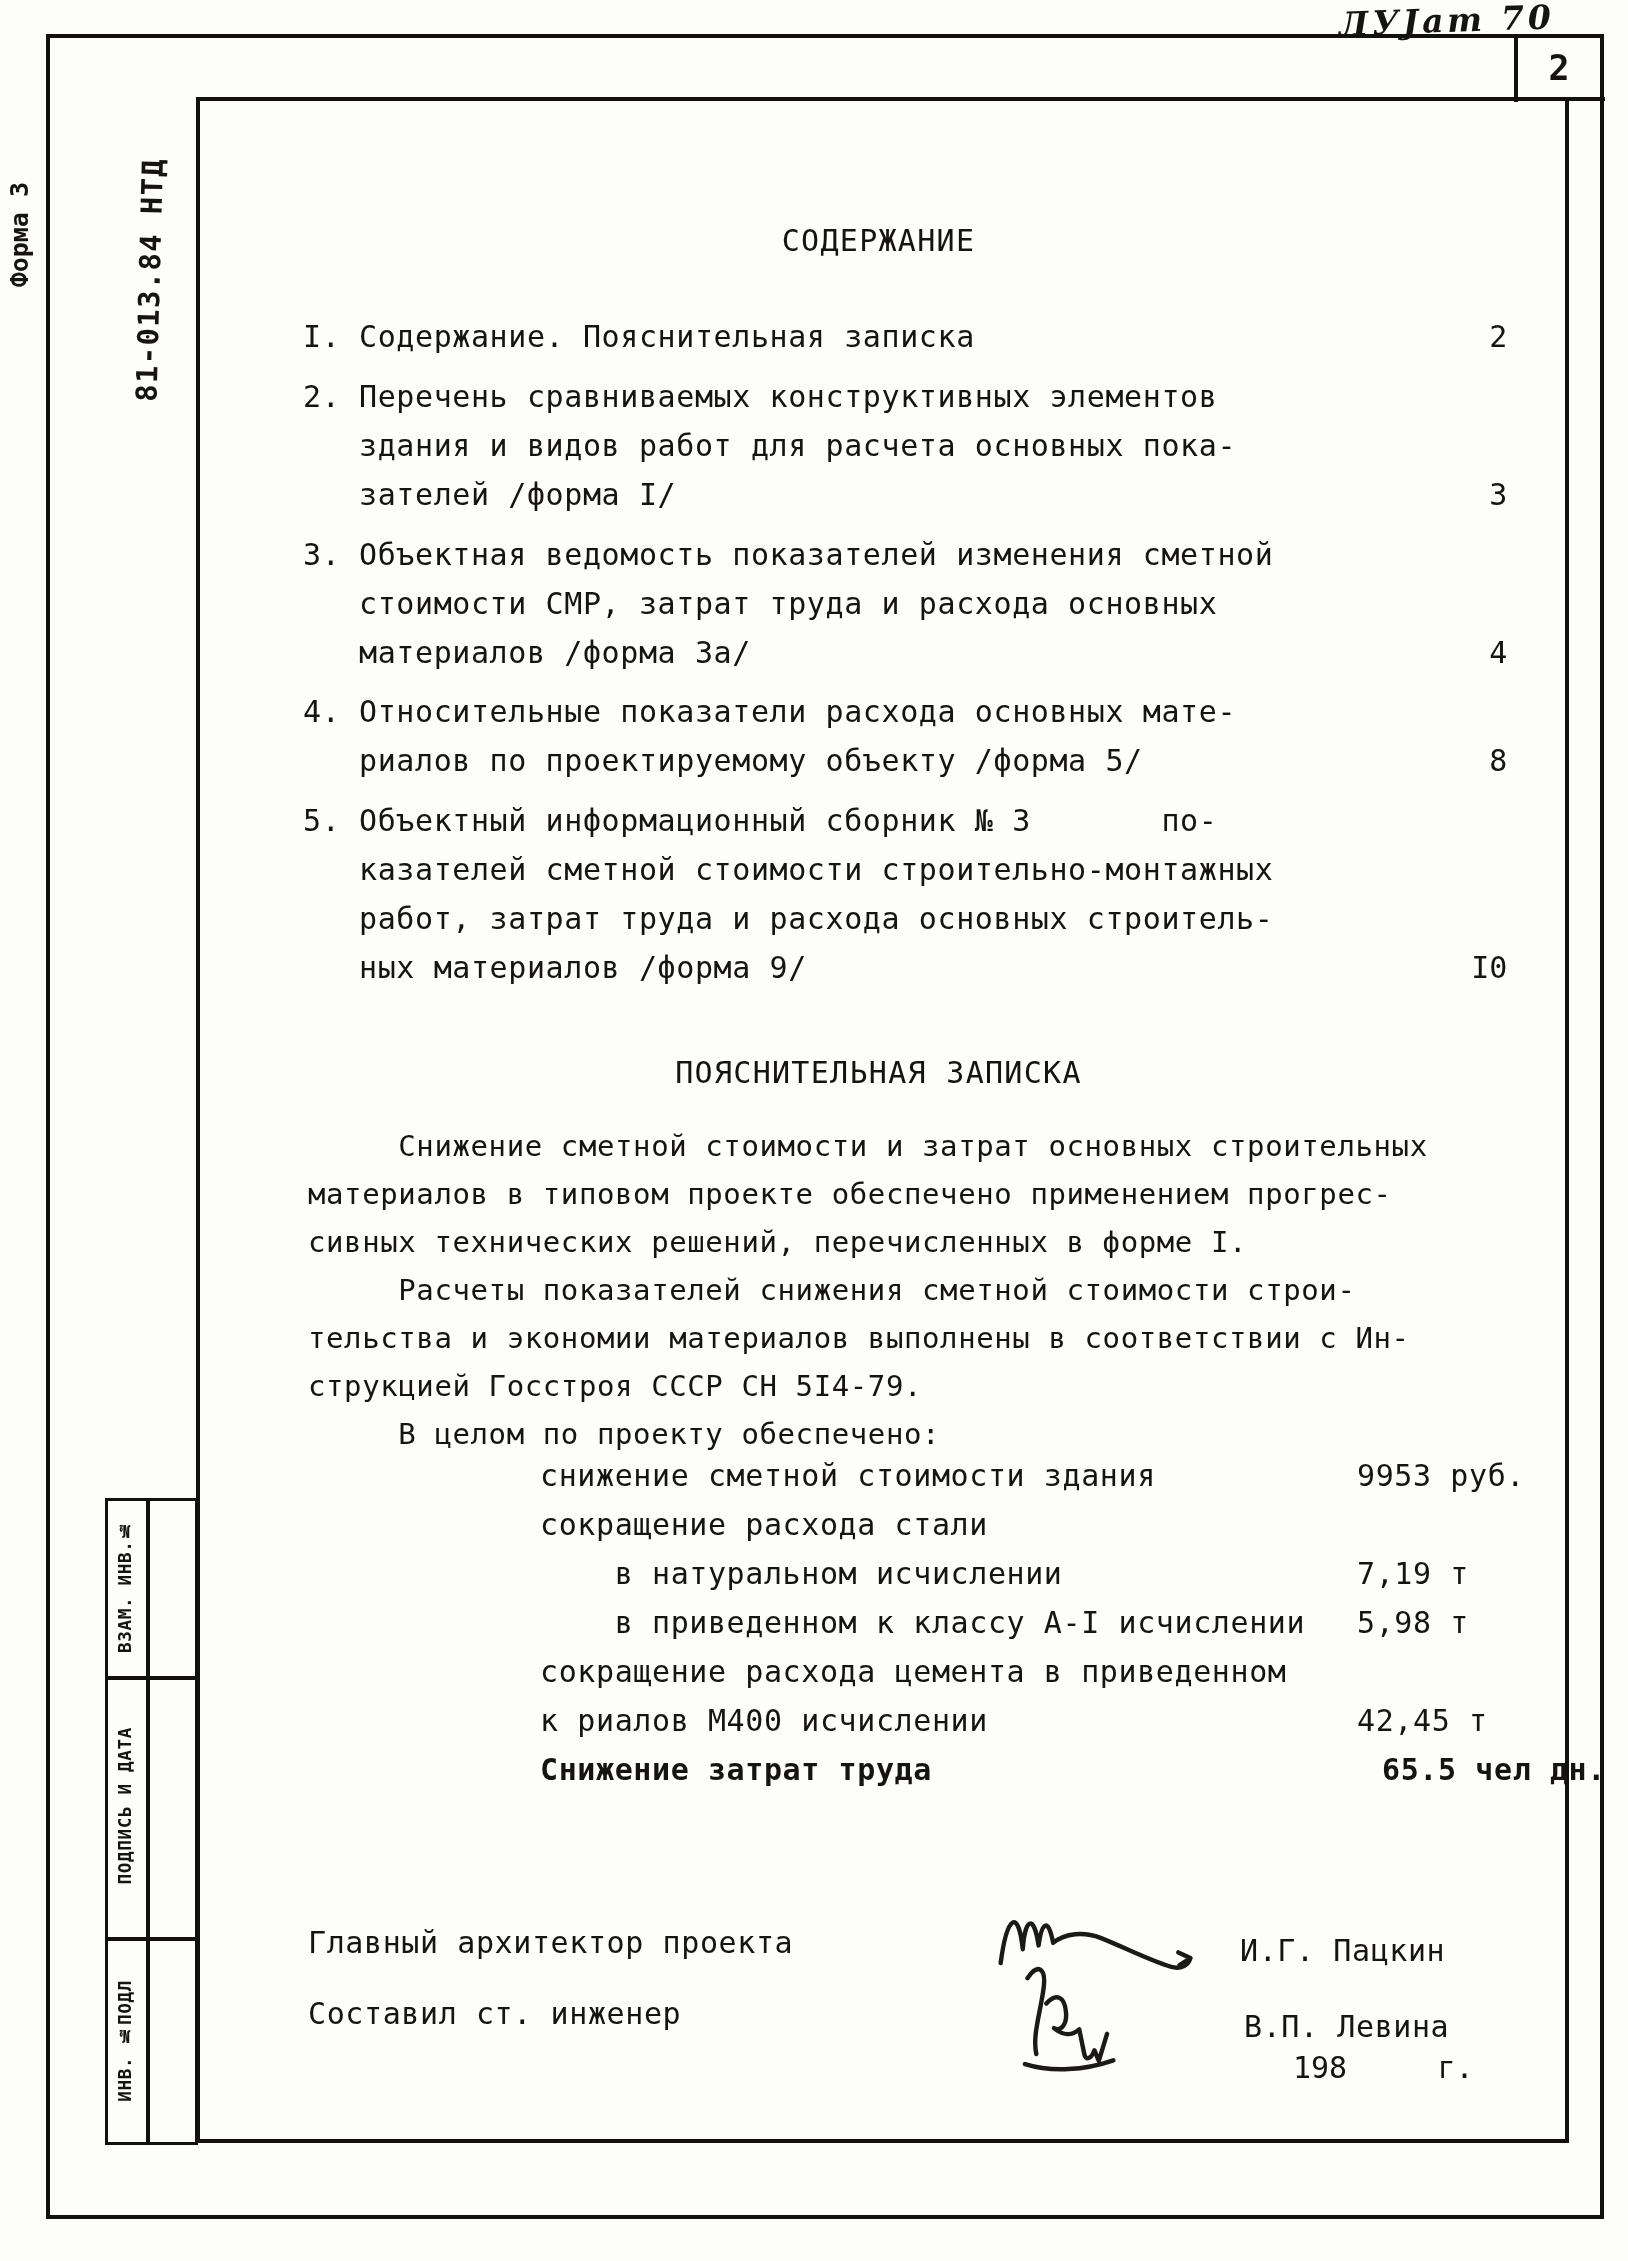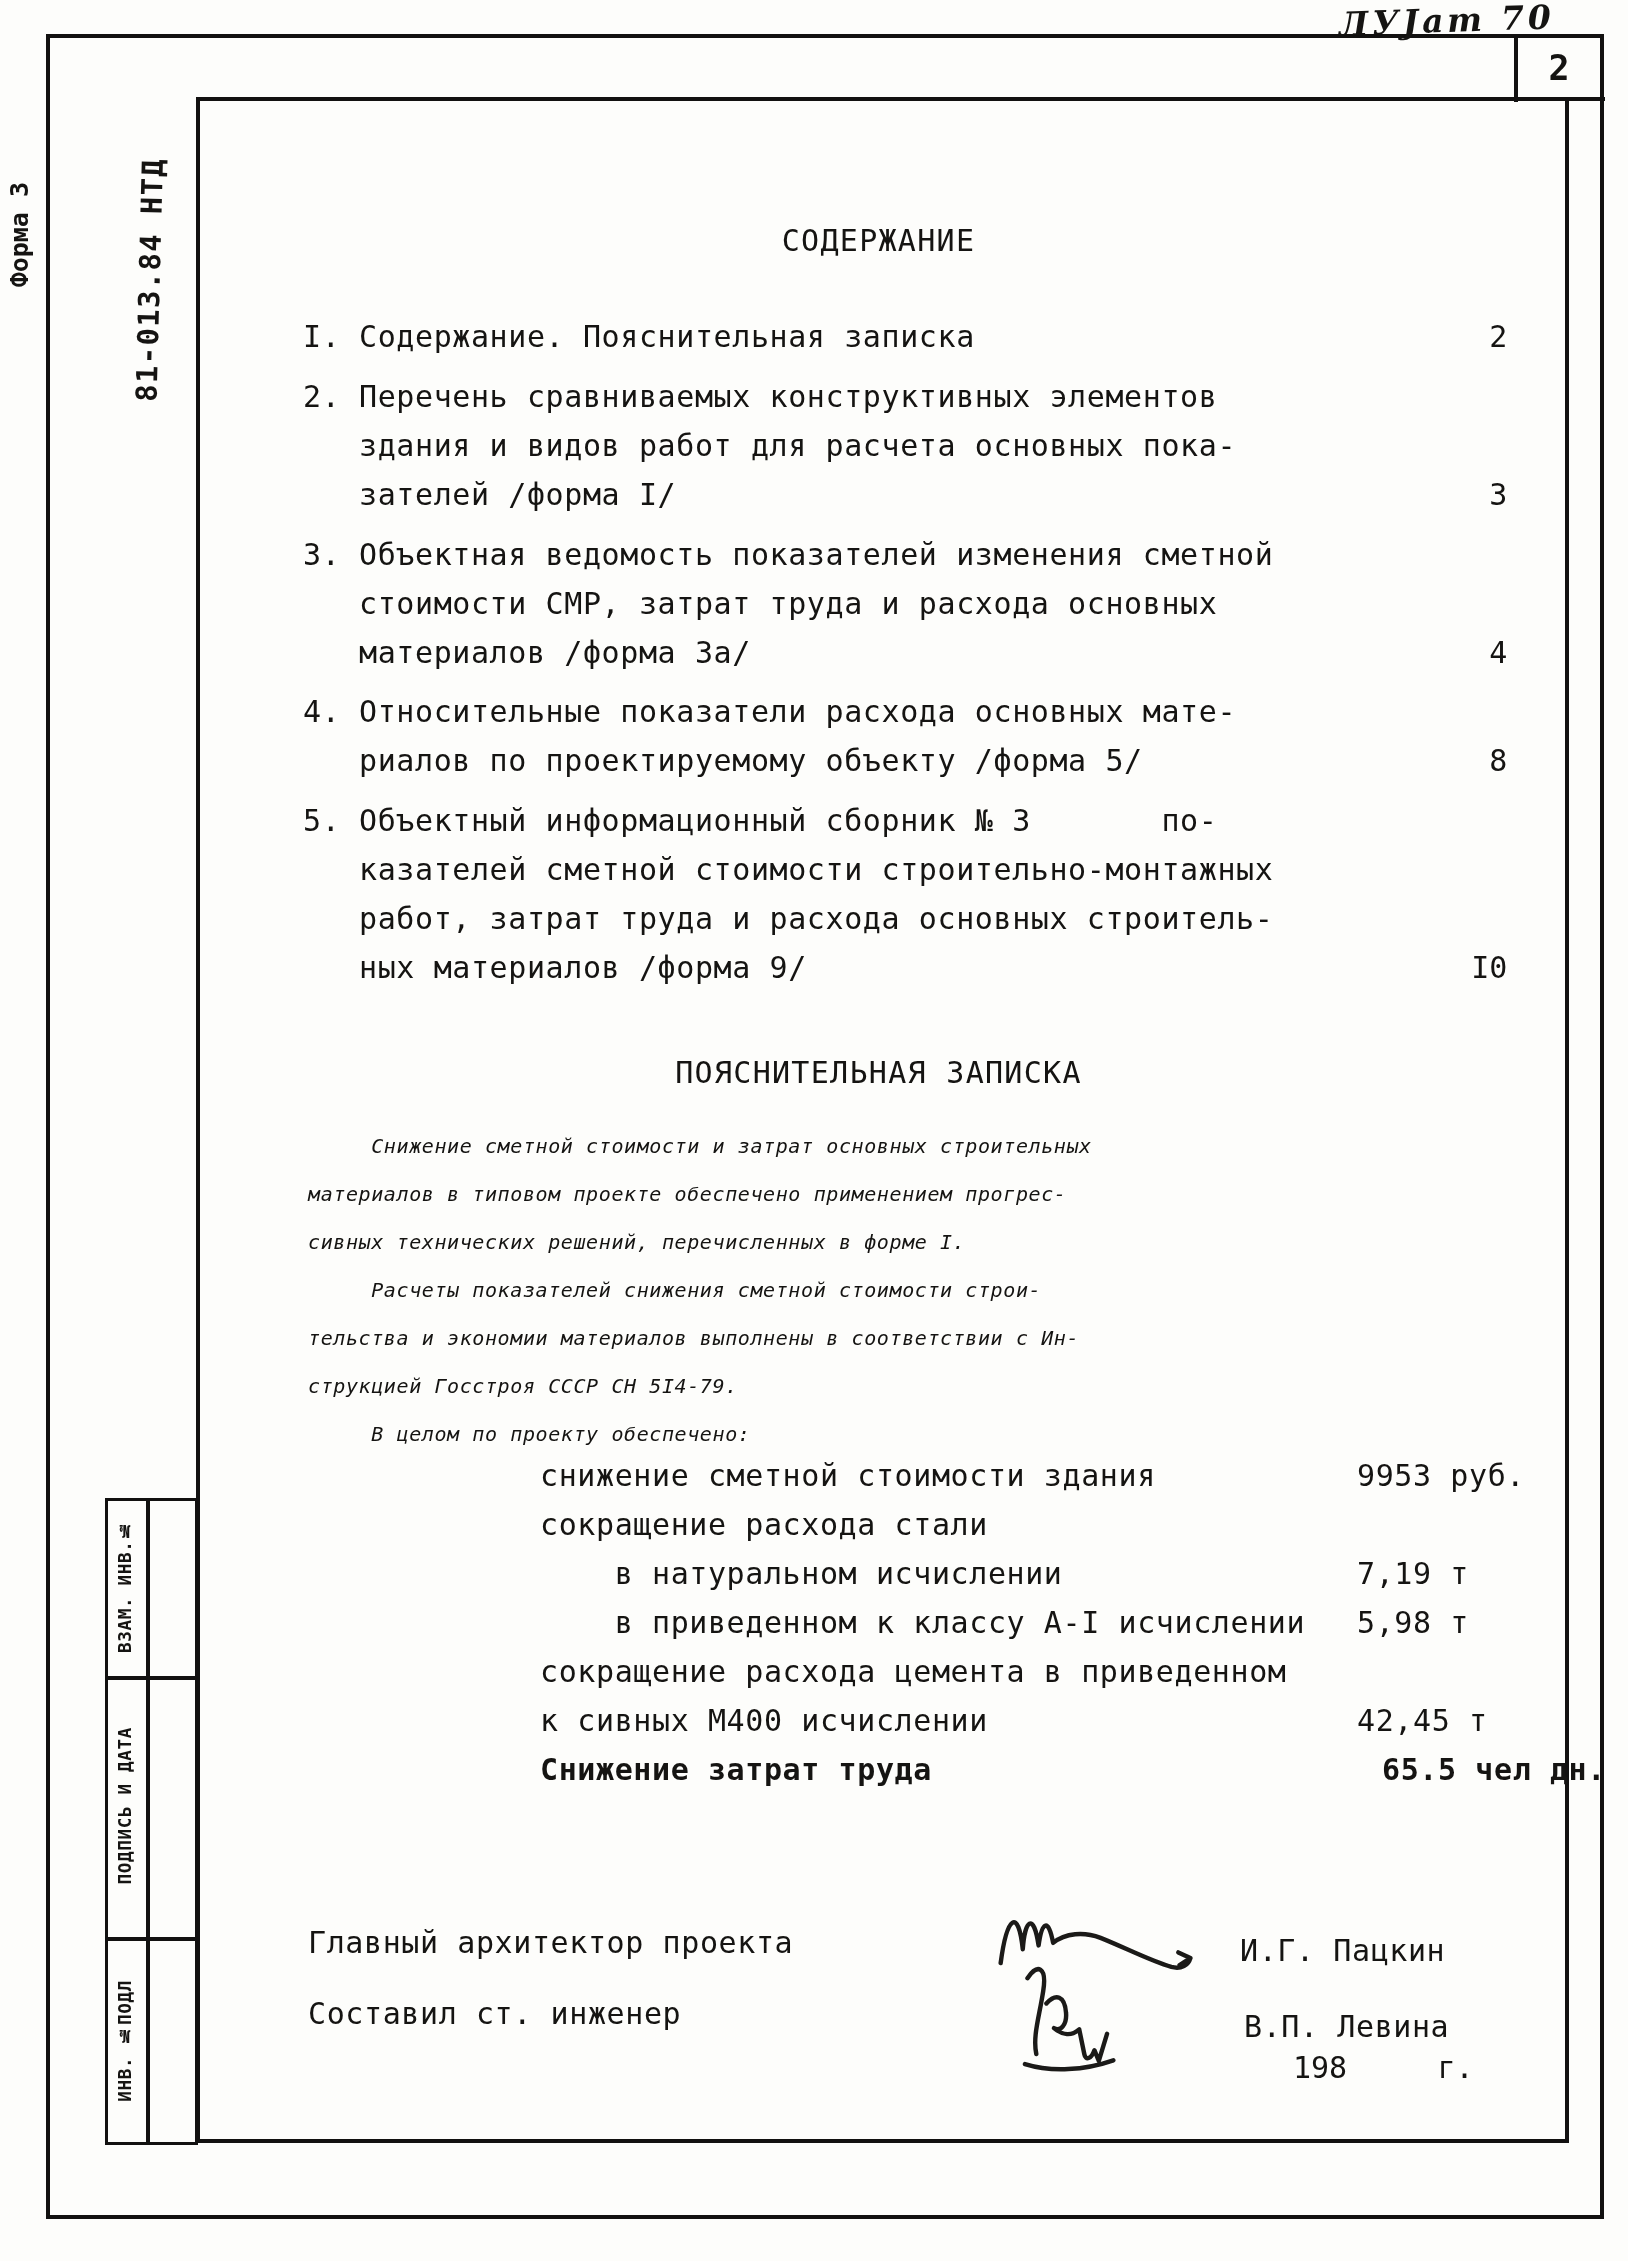--- a/index.html
+++ b/index.html
@@ -31,21 +31,21 @@
   
   .hand-note{position:absolute;left:1339px;top:1.3px;font-family:"DejaVu Serif","Liberation Serif",serif;font-style:italic;font-weight:bold;font-size:33px;transform:rotate(-2deg);letter-spacing:3.8px;}
   
   .doc-title{position:absolute;left:196px;top:223px;width:1365px;text-align:center;font-size:30px;letter-spacing:1.3px;}
   .toc{position:absolute;left:303px;top:312px;width:1231px;}
   .toc-item{display:flex;margin-bottom:10.8px;align-items:center;}
   .toc-lines{white-space:pre;font-size:30px;line-height:49px;letter-spacing:0.6px;}
   .toc-page{margin-left:auto;align-self:flex-end;font-size:30px;line-height:49px;padding-right:26.6px;}
   .note-title{position:absolute;left:196px;top:1055px;width:1365px;text-align:center;font-size:30px;letter-spacing:1.3px;}
   .paras{position:absolute;left:308px;top:1122px;width:1235px;}
-  .para{white-space:pre;font-size:20px;line-height:48px;letter-spacing:0.6px;margin:0;font-style:italic;}
+  .para{white-space:pre;font-size:29px;line-height:48px;letter-spacing:0.6px;margin:0;}
   .metrics{position:absolute;left:507px;top:1451px;width:988px;}
   .m-row{display:flex;font-size:30px;line-height:49px;letter-spacing:0.6px;}
   .m-label{white-space:pre;width:817px;flex:none;margin-left:33px;}
   .m-value{white-space:pre;}
   .m-bold{font-weight:bold;gap:25px;}
   
   .sig-role1{position:absolute;left:308px;top:1925px;font-size:30px;letter-spacing:0.6px;}
   .sig-role2{position:absolute;left:308px;top:1996px;font-size:30px;letter-spacing:0.6px;}
   .sig-name1{position:absolute;left:1240px;top:1933px;font-size:30px;letter-spacing:0.6px;}
   .sig-name2{position:absolute;left:1244px;top:2009px;font-size:30px;letter-spacing:0.6px;}
@@ -149,21 +149,21 @@
     </div>
     <div class="m-row">
       <div class="m-label">    в приведенном к классу А-I исчислении</div>
       <div class="m-value">5,98 т</div>
     </div>
     <div class="m-row">
       <div class="m-label">сокращение расхода цемента в приведенном</div>
       <div class="m-value"></div>
     </div>
     <div class="m-row">
-      <div class="m-label">к сивных М400 исчислении</div>
+      <div class="m-label">к риалов М400 исчислении</div>
       <div class="m-value">42,45 т</div>
     </div>
     <div class="m-row m-bold">
       <div class="m-label">Снижение затрат труда</div>
       <div class="m-value">65.5 чел дн.</div>
     </div>
   </div>
 
   <div class="sig-role1">Главный архитектор проекта</div>
   <div class="sig-role2">Составил ст. инженер</div>

